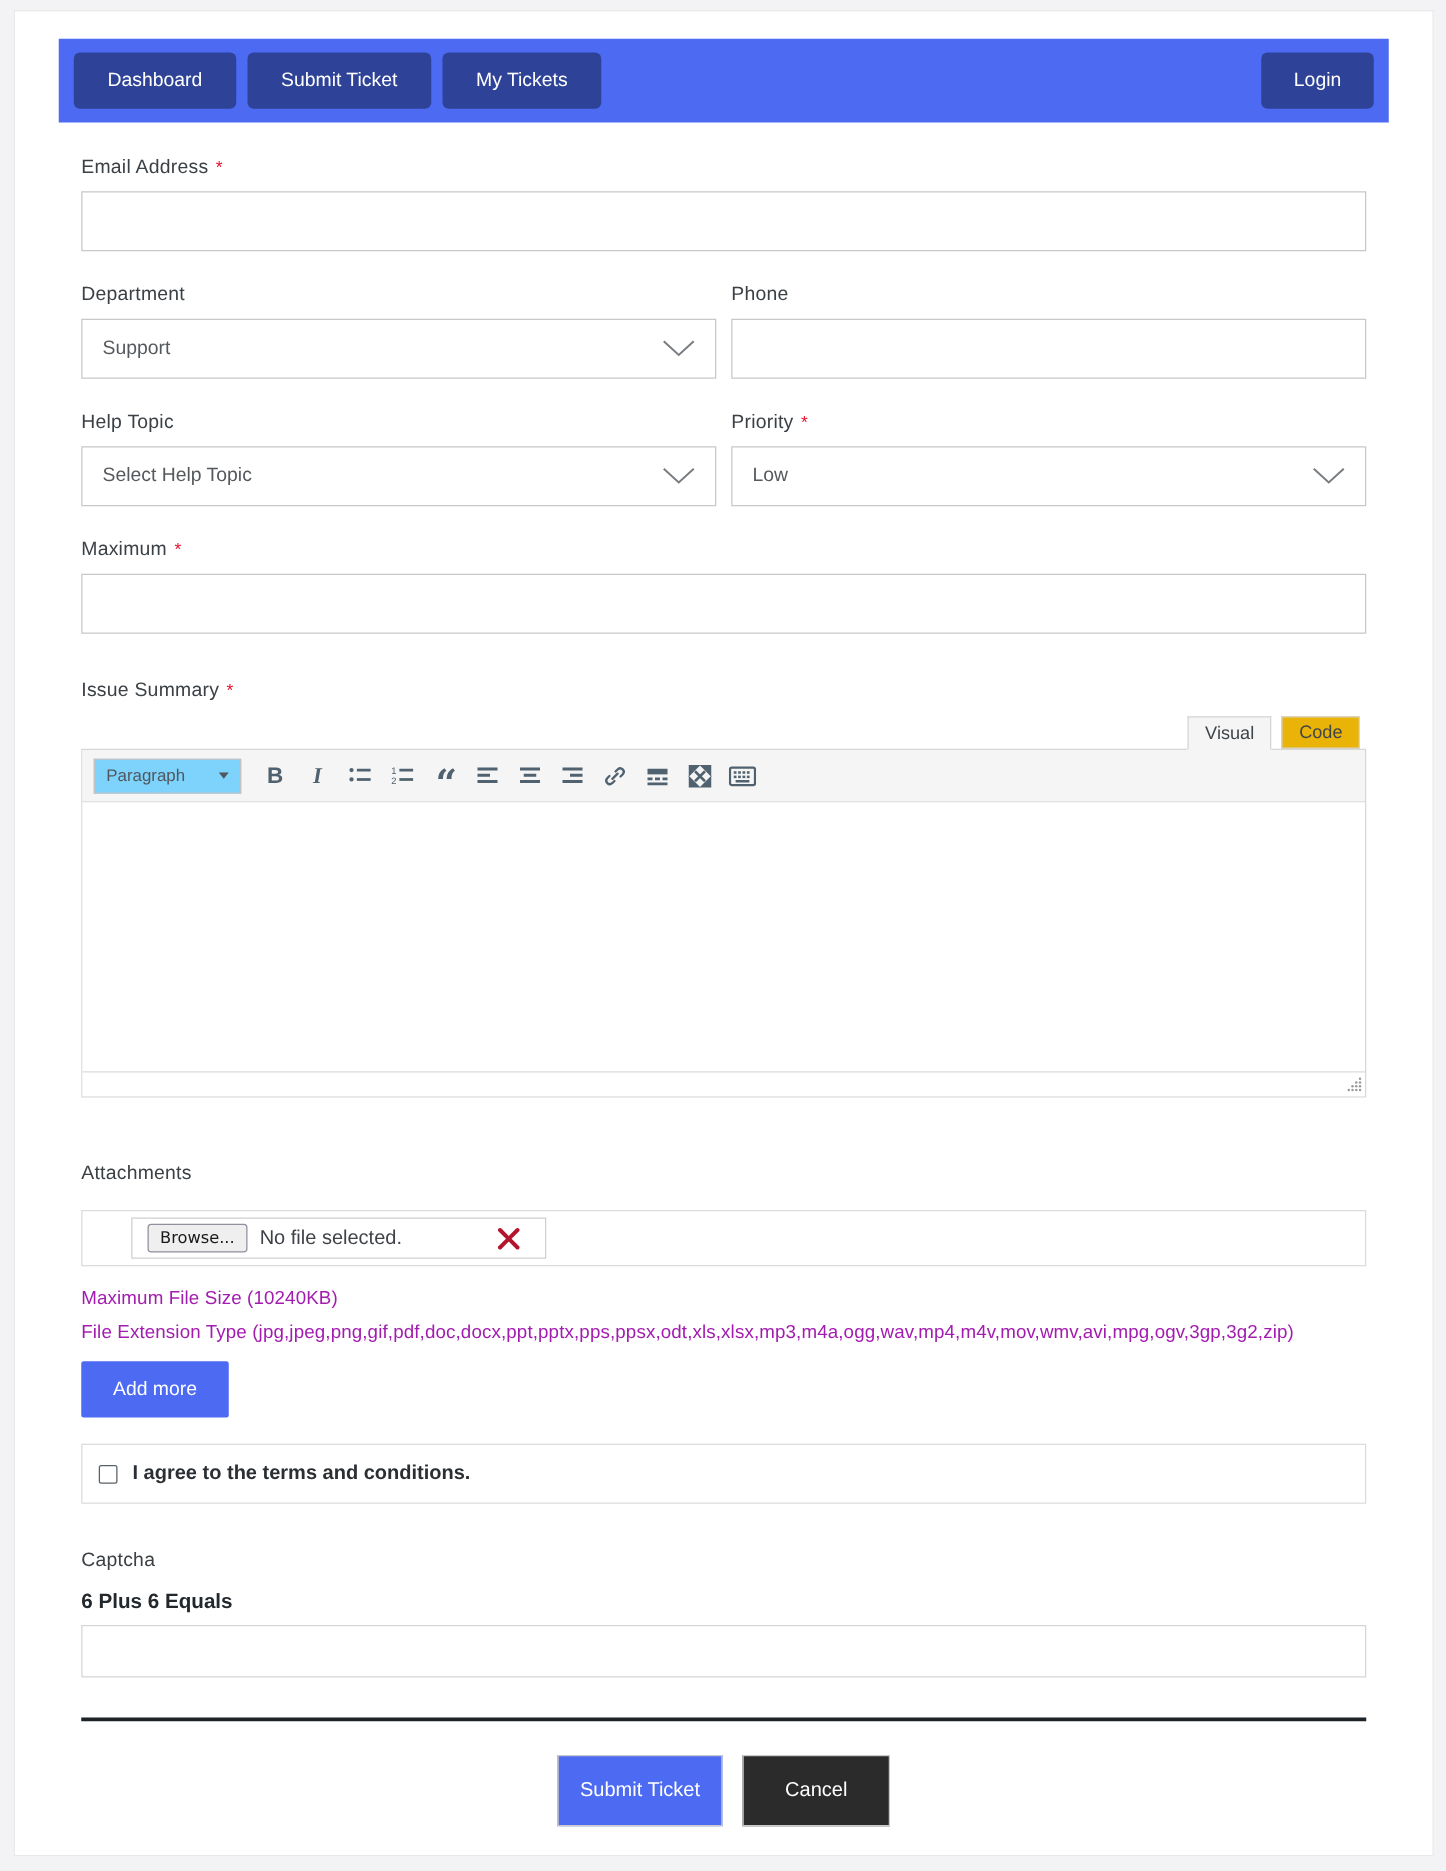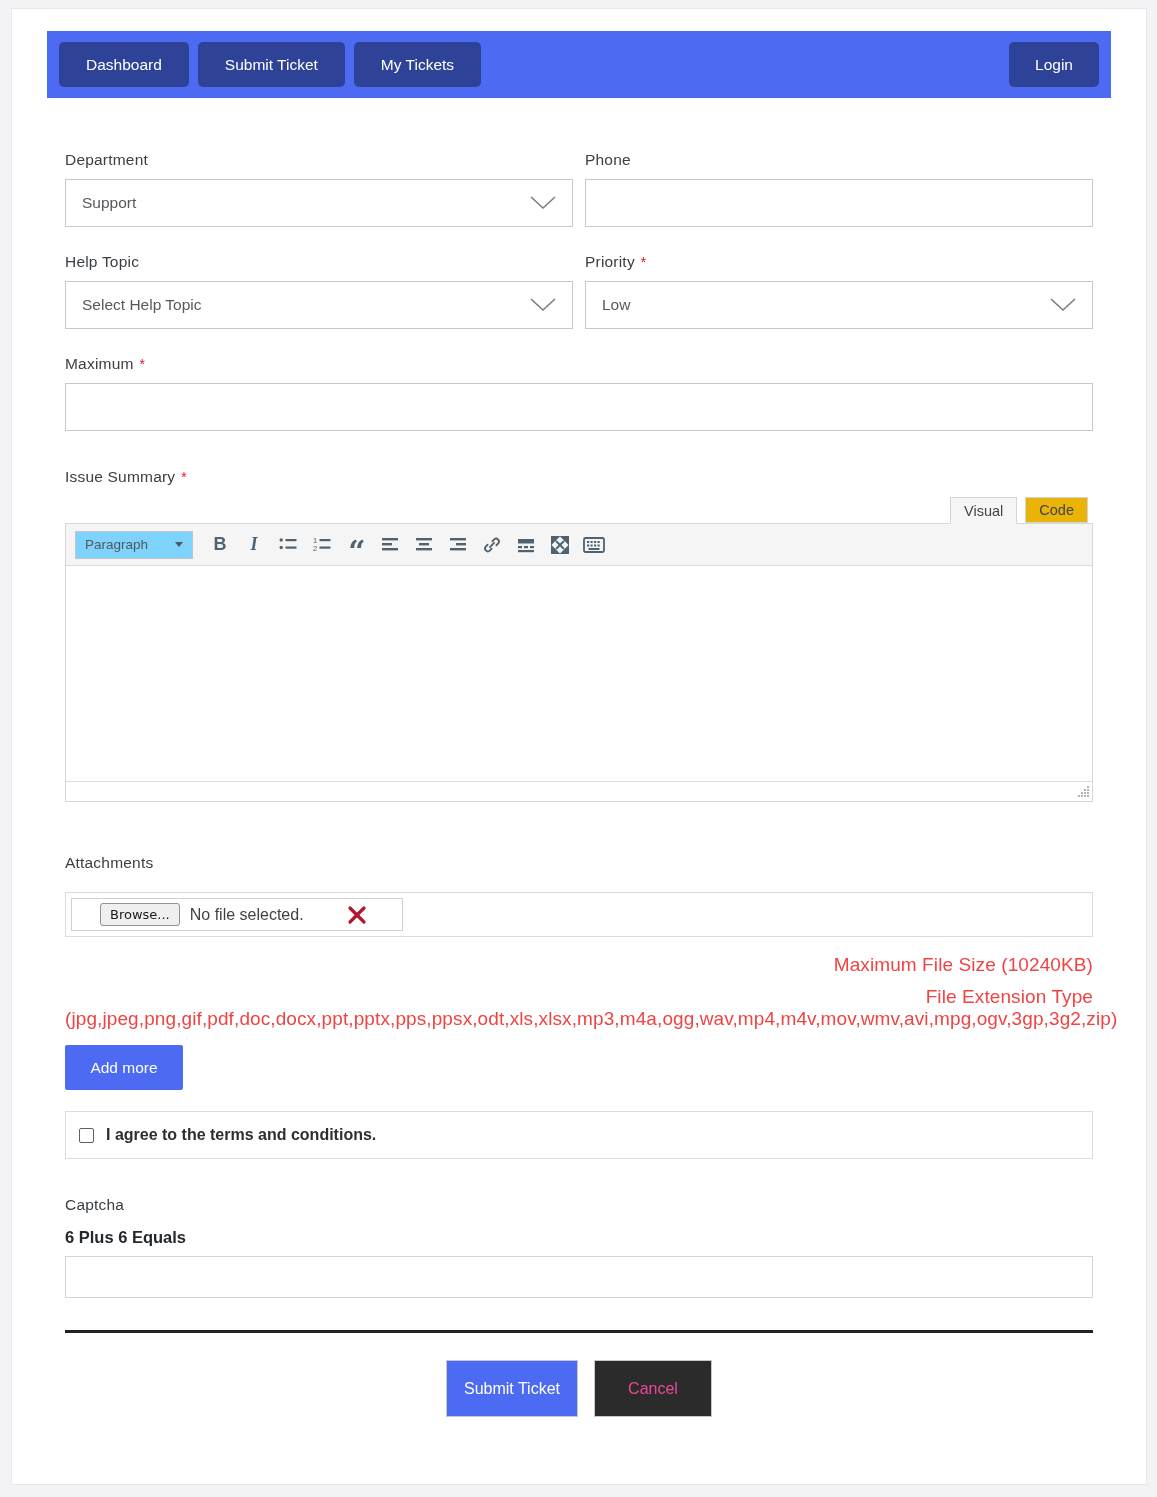--- a/index.html
+++ b/index.html
@@ -108,31 +108,31 @@
 
   
   .attachments { margin-top:52px; }
   .attachments .field-label { margin-bottom:20px; }
   .file-outer {
     border:1px solid #dcdcde; padding:5px; width:100%; height:45px;
     display:flex; align-items:center;
   }
   .file-inner {
     width:332px; height:33px; border:1px solid #d0d0d2;
-    display:flex; align-items:center; padding:0 28px; gap:10px;
+    display:flex; align-items:center; padding:0 12px; gap:10px;margin-left:34px;
   }
   .browse-btn {
     font-family:"DejaVu Sans", sans-serif; font-size:13px; color:#1a1a1a;
     background:#efefef; border:1px solid #8f8f9d; border-radius:3px;
     padding:3px 9px; cursor:pointer;
   }
   .no-file { font-size:16px; color:#3f4348; flex:1; }
   .remove-x { cursor:pointer; display:flex; align-items:center; margin-right:6px; }
 
-  .hint-line { font-size:19px; color:#ef4444; margin-top:17px; letter-spacing:.1px;text-align:right; }
+  .hint-line { font-size:15px; color:#a21caf; margin-top:17px; letter-spacing:.1px; }
   .hint-line.ext { margin-top:10px; }
 
   .add-more-btn {
     margin-top:15px; width:118px; height:45px;
     background:#4c6af2; color:#fff; border:none; border-radius:2px;
     font-size:15.5px; font-family:inherit; cursor:pointer;
   }
 
   
   .terms-box {
@@ -151,39 +151,43 @@
   .captcha-input { margin-top:9px; height:42px; border:1px solid #d5d5d7; }
 
   
   .footer-rule { border:none; border-top:3px solid #1d2327; margin:32px 0 0 0; }
   .actions { margin-top:27px; display:flex; justify-content:center; gap:16px; }
   .submit-btn {
     width:132px; height:57px; background:#4c6af2; color:#fff;
     border:1px solid #c8c8c8; font-size:16px; font-family:inherit; cursor:pointer;
   }
   .cancel-btn {
-    width:118px; height:57px; background:#2b2b2b; color:#ec4899;
+    width:118px; height:57px; background:#2b2b2b; color:#ffffff;
     border:1px solid #c8c8c8; font-size:16px; font-family:inherit; cursor:pointer;
   }
 </style>
 </head>
 <body>
 
 <div class="page">
 
   <div class="navbar">
     <button class="nav-btn">Dashboard</button>
     <button class="nav-btn">Submit Ticket</button>
     <button class="nav-btn">My Tickets</button>
     <button class="nav-btn login">Login</button>
   </div>
 
   <div class="form">
 
     <div class="row">
+      <div class="col">
+        <span class="field-label"><span>Email Address</span><span class="req">*</span></span>
+        <input class="text-input" type="text" value="" style="">
+      </div>
     </div>
 
     <div class="row">
       <div class="col">
         <span class="field-label">Department</span>
         <div class="select-box">
           <span class="sel-text">Support</span>
           <svg class="chev" viewBox="0 0 26 14">
               <polyline points="1,1 13,12 25,1" fill="none" stroke="#787d82" stroke-width="1.6"></polyline>
             </svg>

